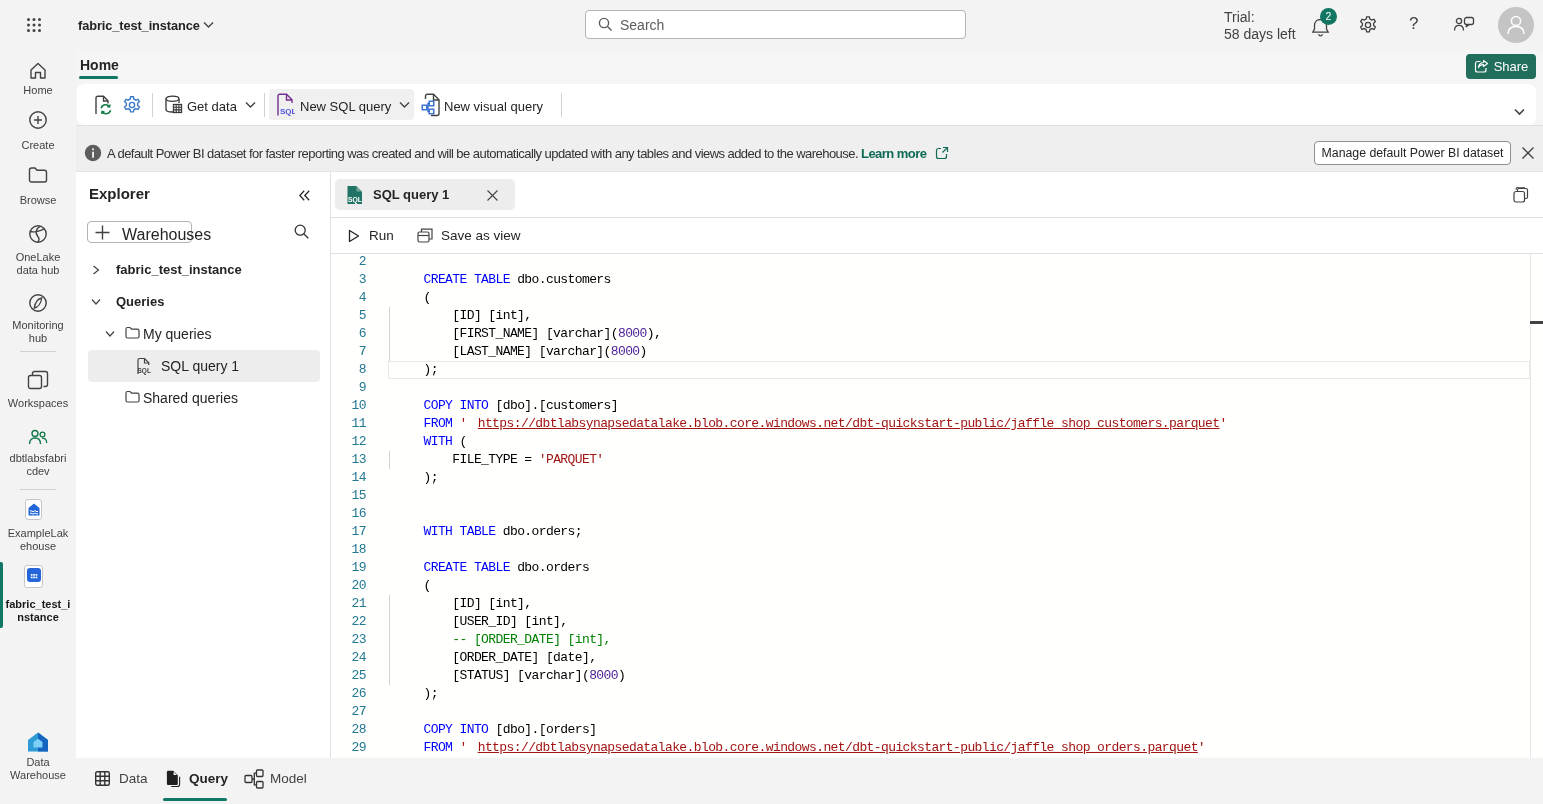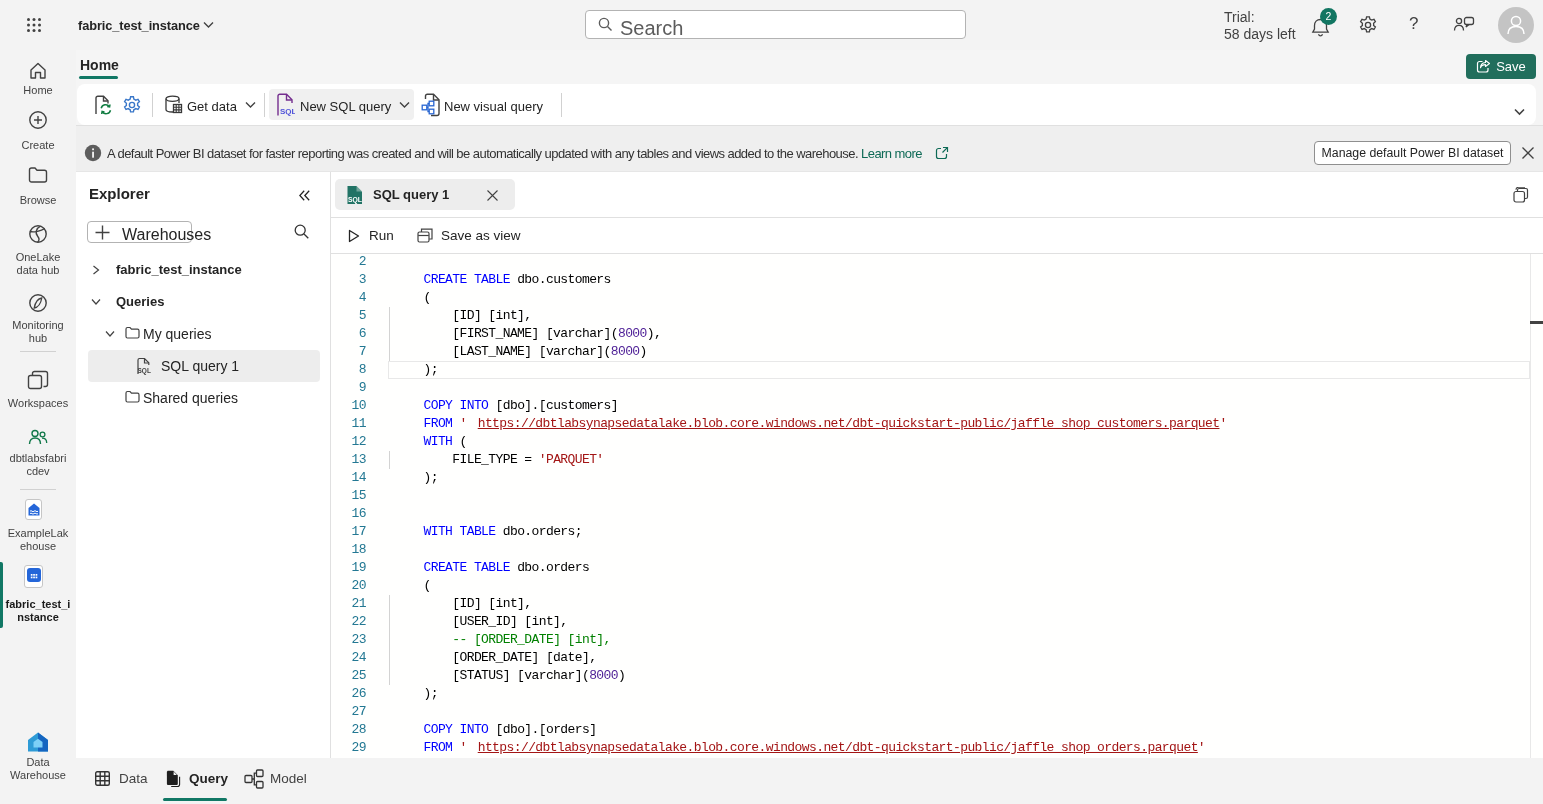--- a/index.html
+++ b/index.html
@@ -4,41 +4,41 @@
 <style>
 * { margin:0; padding:0; box-sizing:border-box; }
 html,body { width:1543px; height:804px; overflow:hidden; }
 body { font-family:"Liberation Sans", sans-serif; background:#fff; position:relative; color:#242424; }
 .abs { position:absolute; white-space:nowrap; }
 svg { display:block; }
 
 #topbar { left:0; top:0; width:1543px; height:50px; background:#f3f3f3; }
 #title { left:78px; top:18px; font-size:12.8px; font-weight:700; letter-spacing:-0.1px; color:#242424; }
 #searchbox { left:585px; top:10px; width:381px; height:29px; background:#fff; border:1px solid #b3b3b3; border-radius:4px; }
-#searchtxt { left:620px; top:17px; font-size:20px; color:#5c5c5c; }
+#searchtxt { left:620px; top:17px; font-size:14px; color:#5c5c5c; }
 #trial { left:1224px; top:9px; font-size:14px; color:#424242; line-height:16.5px; }
 #avatar { left:1498px; top:7px; width:36px; height:36px; border-radius:50%; background:#c4c4c4; }
 
 #rail { left:0; top:50px; width:76px; height:754px; background:#f3f3f3; }
 .railitem { position:absolute; width:76px; text-align:center; font-size:11px; color:#424242; line-height:12.5px; }
 .railsep { position:absolute; left:20px; width:36px; border-top:1px solid #d1d1d1; }
 #railsel { left:0; top:562px; width:3px; height:66px; background:#117865; border-radius:0 2px 2px 0; }
 
 #tabrow { left:76px; top:50px; width:1467px; height:75px; background:#f5f5f5; }
 #hometab { left:80px; top:57px; font-size:14px; font-weight:700; color:#242424; }
 #homeline { left:79px; top:76px; width:39px; height:3px; background:#117865; border-radius:2px; }
 #sharebtn { left:1466px; top:54px; width:70px; height:25px; background:#216e5c; border-radius:4px; color:#fff; font-size:13px; display:flex; align-items:center; justify-content:center; gap:5px; }
 #toolbar { left:77px; top:84px; width:1459px; height:41px; background:#fff; border-radius:8px; }
 .tbsep { position:absolute; top:93px; height:24px; border-left:1px solid #d1d1d1; }
 .tbtxt { position:absolute; top:99px; font-size:13px; color:#242424; }
 #nsqbtn { left:269px; top:89px; width:145px; height:31px; background:#f0f0f0; border-radius:4px; }
 
 #banner { left:76px; top:125px; width:1467px; height:47px; background:#efefef; border-top:1px solid #e0e0e0; border-bottom:1px solid #e6e6e6; }
 #bannertxt { left:107px; top:146px; font-size:13px; letter-spacing:-0.55px; color:#323232; }
-#bannertxt a { color:#0e6a56; text-decoration:none; }
+#bannertxt a { color:#0e6a56; text-decoration:none;font-weight:bold; }
 #managebtn { left:1314px; top:141px; width:197px; height:24px; background:#fff; border:1px solid #8f8f8f; border-radius:4px; font-size:12.3px; color:#242424; text-align:center; line-height:22px; }
 
 #explorer { left:76px; top:172px; width:252px; height:586px; background:#fff; border-radius:8px 0 0 0; }
 #exptitle { left:89px; top:185px; font-size:15px; font-weight:700; color:#242424; }
 #whbtn { left:87px; top:221px; width:105px; height:22px; border:1px solid #b3b3b3; border-radius:4px; background:#fff; font-size:13px; color:#242424; }
 .trow { position:absolute; left:76px; width:252px; height:32px; font-size:14px; color:#242424; }
 
 #main { left:330px; top:172px; width:1213px; height:586px; background:#fff; border-left:1px solid #e0e0e0; }
 #tab { left:335px; top:179px; width:180px; height:31px; background:#ededed; border-radius:5px; }
 #tabtxt { left:373px; top:187px; font-size:13px; font-weight:700; color:#242424; }
@@ -191,21 +191,21 @@
   </svg>
 <div class="abs railitem" style="top:756px">Data<br>Warehouse</div>
 
 <div class="abs" id="hometab">Home</div>
 <div class="abs" id="homeline"></div>
 <div class="abs" id="sharebtn">
     <svg width="15" height="15" viewBox="0 0 15 15">
       <path d="M6.5 2.5 L3.5 2.5 C2.4 2.5 1.5 3.4 1.5 4.5 L1.5 11 C1.5 12.1 2.4 13 3.5 13 L10 13 C11.1 13 12 12.1 12 11 L12 9" fill="none" stroke="#fff" stroke-width="1.2"></path>
       <path d="M9.5 1.5 L13.5 4.5 L9.5 7.5 L9.5 5.6 C6.5 5.6 5 7 4.5 8.8 C4.5 6 6 3.8 9.5 3.5 Z" fill="none" stroke="#fff" stroke-width="1.1" stroke-linejoin="round"></path>
     </svg>
-    <span>Save</span>
+    <span>Share</span>
   </div>
 <div class="abs tbsep" style="left:152px"></div>
 <div class="abs tbsep" style="left:264px"></div>
 <div class="abs tbsep" style="left:561px"></div>
 <div class="abs" id="nsqbtn"></div>
 <div class="abs tbtxt" style="left:187px">Get data</div>
 <div class="abs tbtxt" style="left:300px">New SQL query</div>
 <div class="abs tbtxt" style="left:444px">New visual query</div>
 <svg class="abs" style="left:93px;top:95px" width="21" height="21" viewBox="0 0 21 21">
     <path d="M3 19 L3 3 C3 2 3.8 1.2 4.8 1.2 L10.5 1.2 L15 5.7 L15 8.5" fill="none" stroke="#424242" stroke-width="1.4"></path>

